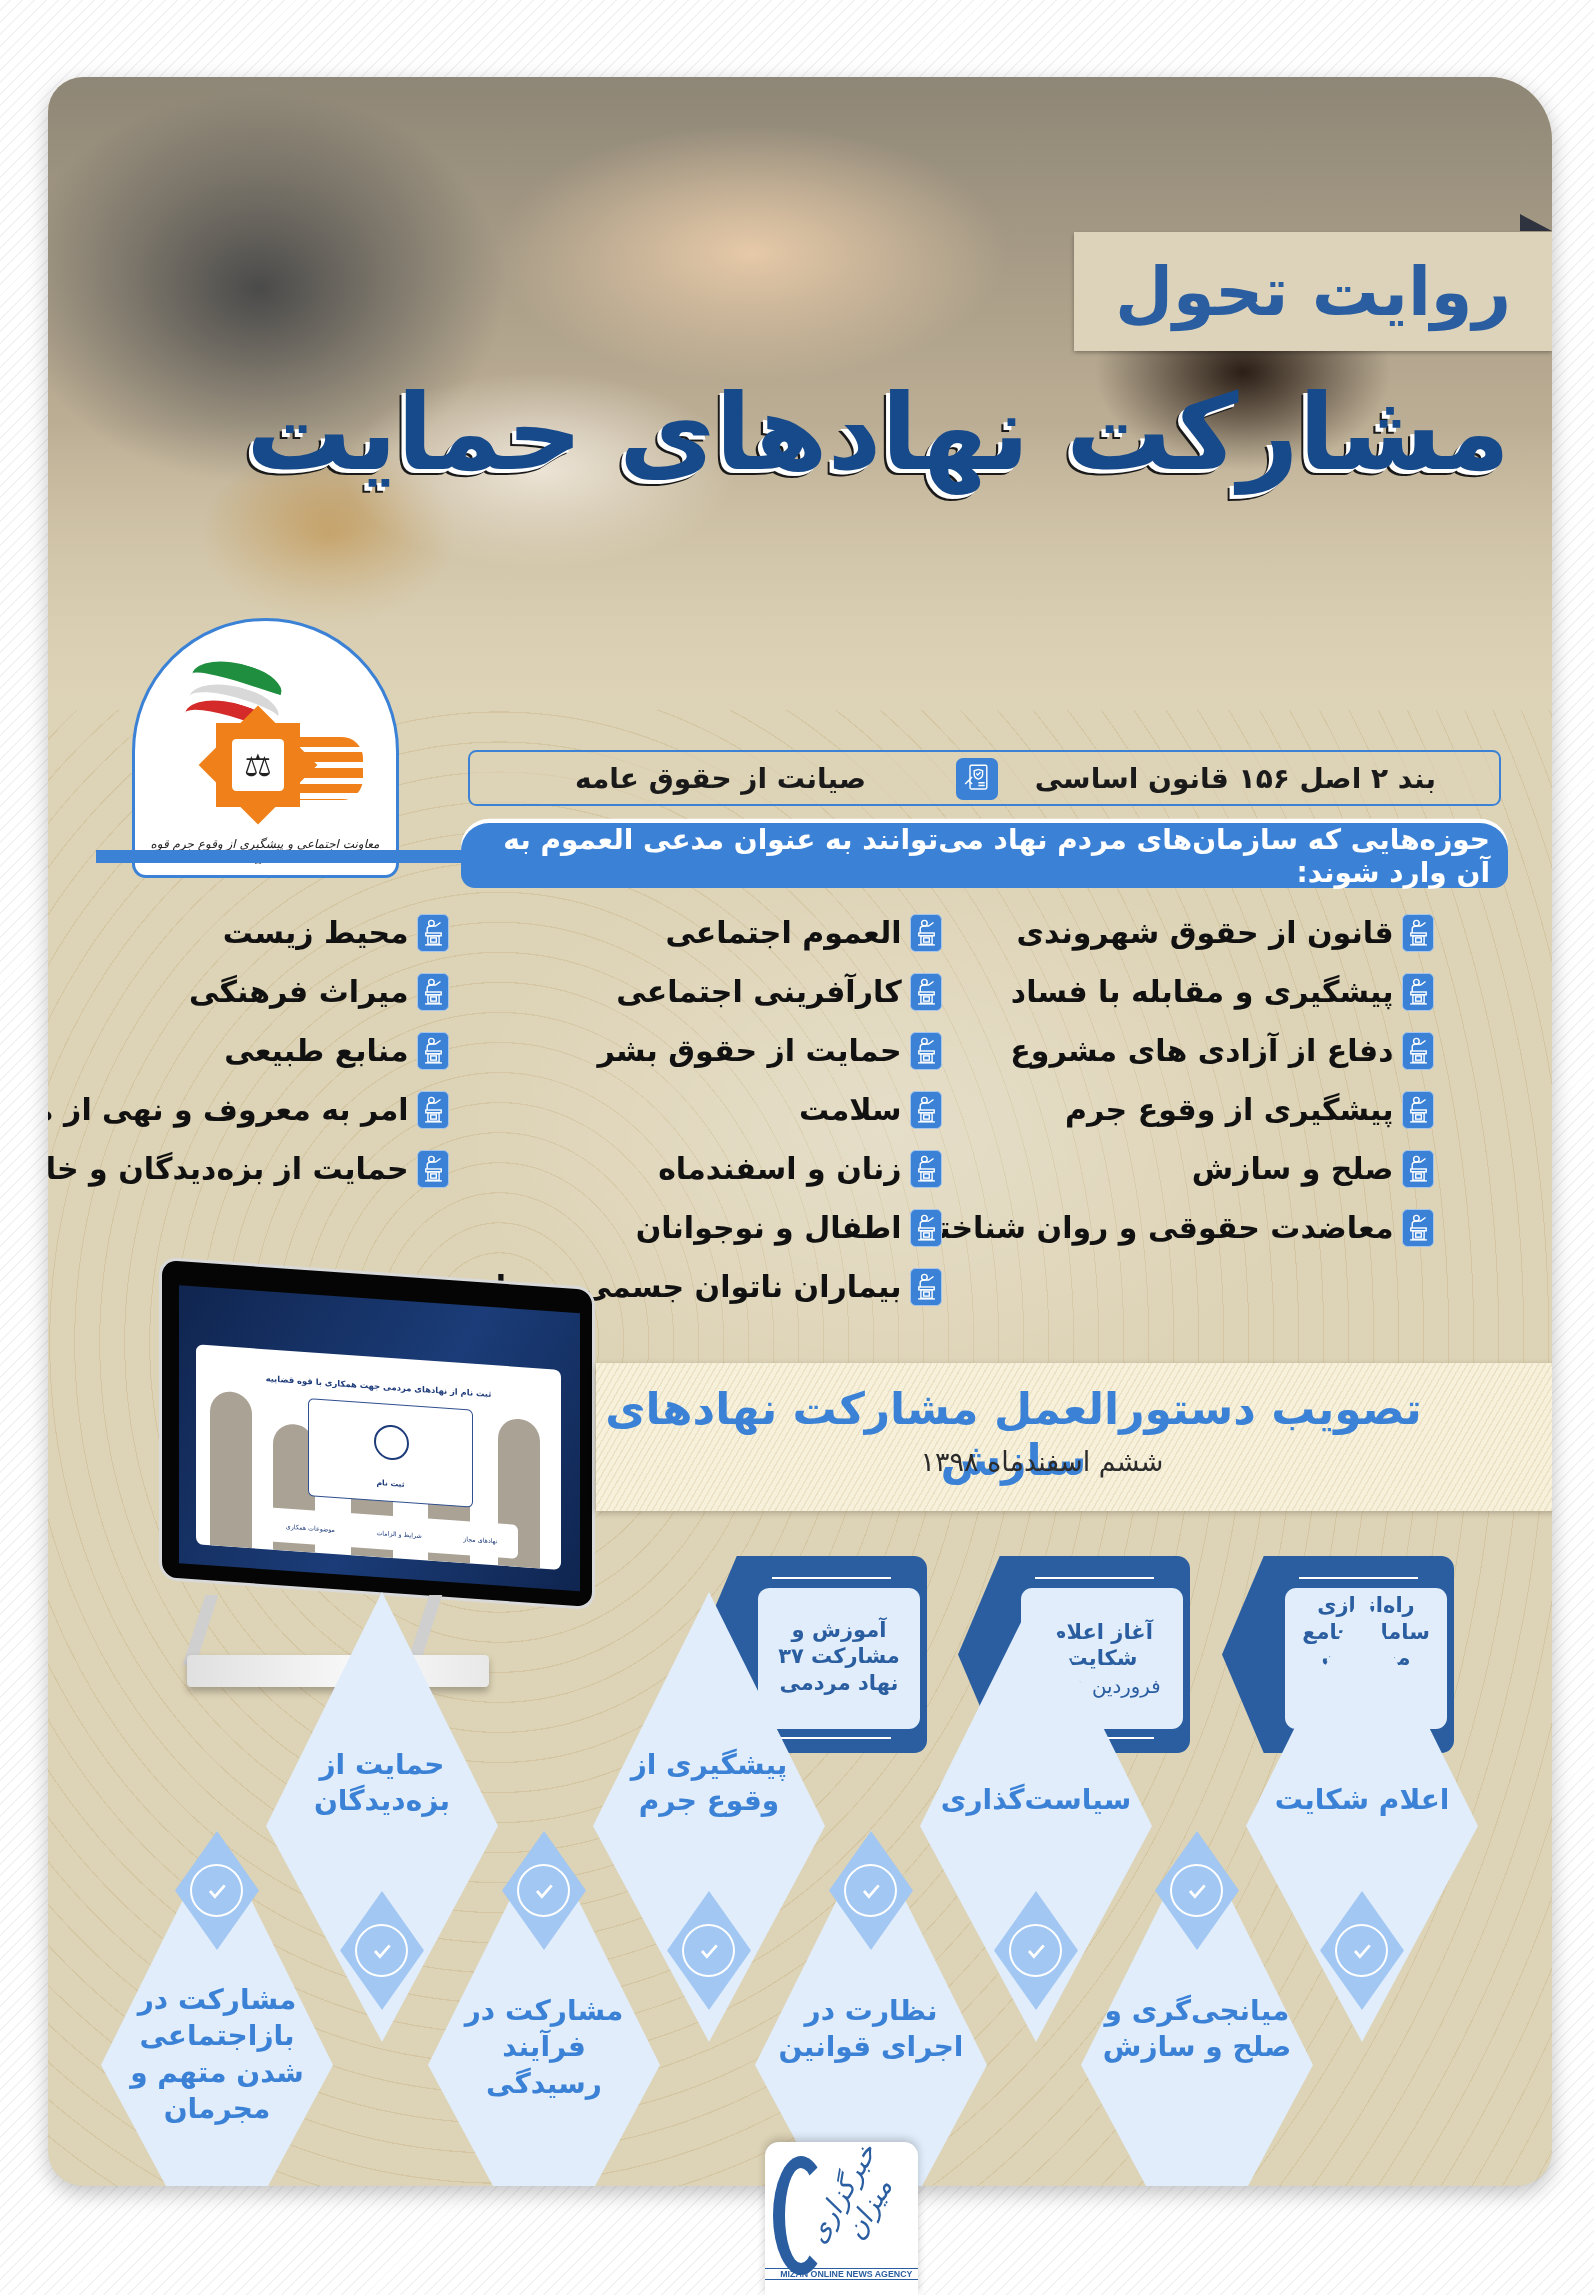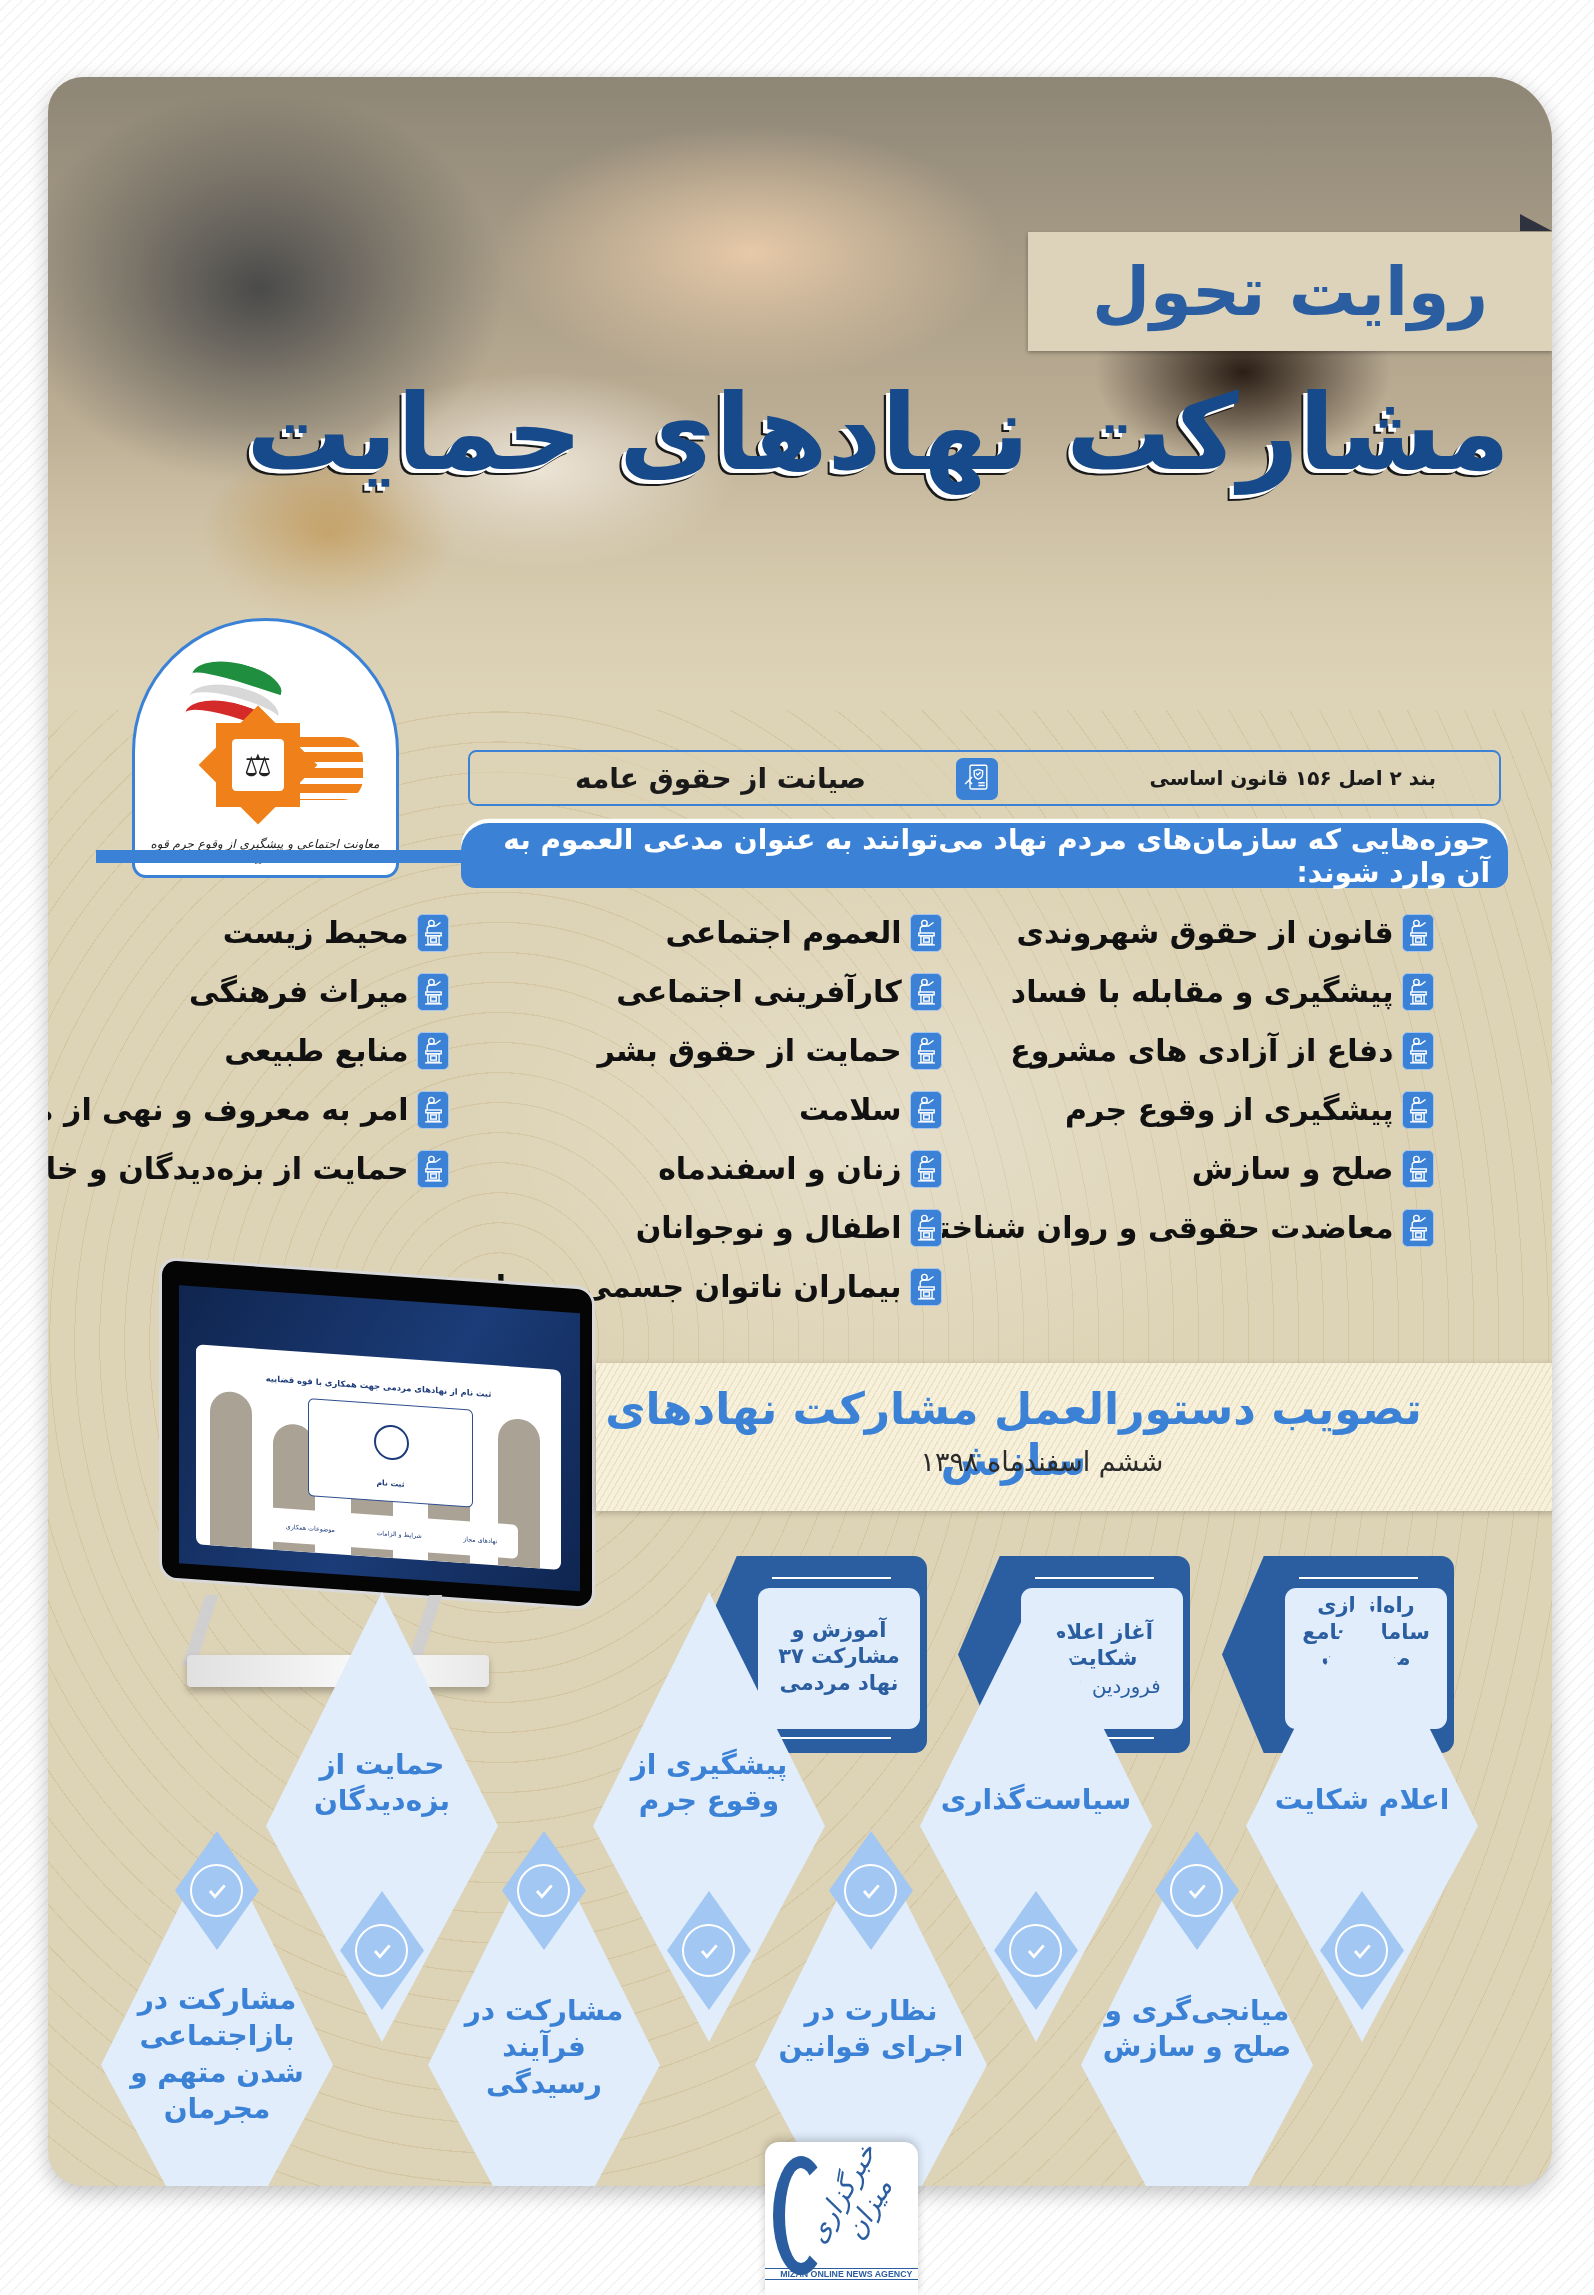--- a/index.html
+++ b/index.html
@@ -25,21 +25,21 @@
     background:
       linear-gradient(to bottom, rgba(0,0,0,0) 55%, #ddd3b6 100%),
       radial-gradient(ellipse 365px 183px at 703px 176px, #e6c9a8 0%, rgba(230,201,168,0) 70%),
       radial-gradient(ellipse 281px 141px at 492px 394px, #efe7dc 0%, rgba(239,231,220,0) 70%),
       radial-gradient(ellipse 211px 141px at 1195px 295px, #2a1e16 0%, rgba(42,30,22,0) 70%),
       radial-gradient(ellipse 351px 281px at 211px 211px, #4a4a4a 0%, rgba(74,74,74,0) 70%),
       radial-gradient(ellipse 183px 127px at 281px 457px, #b8873e 0%, rgba(184,135,62,0) 70%),
       linear-gradient(180deg, #8e8676 0%, #b9ab92 50%, #d7c9ac 100%);
   }
   .tag {
-    position: absolute; right: 0; top: 155px; width: 524px; height: 119px;
+    position: absolute; right: 0; top: 155px; width: 478px; height: 119px;
     background: #ddd3bb; box-shadow: 0 2.1px 4.2px rgba(0,0,0,0.35);
     display: flex; align-items: center; justify-content: center; text-align: center;
   }
   .tag-fold { position: absolute; right: 0; top: 137px; width: 0; height: 0;
     border-left: 32px solid #2f3340; border-top: 17.6px solid transparent; }
   .tag span { font-family: "DejaVu Sans", sans-serif; font-weight: bold; font-size: 67px; color: #2a5ea0; }
   .title {
     position: absolute; right: 63px; width: 1335px; text-align: right; direction: rtl;
     font-family: "DejaVu Sans", sans-serif; font-weight: bold; color: #174a8a;
     text-shadow: -4.2px 4.2px 0 #ffffff, -6.3px 6.3px 0 #1a1a1a;
@@ -59,21 +59,21 @@
   .logo-box .star-in { position: absolute; left: 97px; top: 118px; width: 52px; height: 52px; background: #fff; border-radius: 4.2px; display:flex; align-items:center; justify-content:center; font-size: 31px; color:#222; }
   .logo-box .fingers { position: absolute; left: 165px; top: 116px; width: 63px; height: 63px;
     background: repeating-linear-gradient(180deg, #f08019 0 9.8px, transparent 9.8px 15.5px); border-radius: 0 21px 21px 0; }
   .logo-box .cap { position: absolute; left: 7px; bottom: 9.8px; width: 246px; text-align: center; direction: rtl; font-size: 12px; color: #222; font-family: "DejaVu Serif", serif; font-style: italic; }
 
   .basis {
     position: absolute; left: 420px; top: 673px; width: 1033px; height: 56px;
     border: 2.1px solid #3b82d6; border-radius: 8.4px; background: rgba(221,211,182,0.6);
     direction: rtl; display: flex; align-items: center;
   }
-  .basis .b1 { position: absolute; right: 63px; font-size: 20px; font-weight: bold; color: #1a1a1a; }
+  .basis .b1 { position: absolute; right: 63px; font-size: 28px; font-weight: bold; color: #1a1a1a; }
   .basis .b2 { position: absolute; left: 105px; font-size: 28px; font-weight: bold; color: #1a1a1a; }
   .basis .doc-icon { position: absolute; left: 486px; top: 5.6px; width: 42px; height: 42px; background: #3b82d6; border-radius: 7px; display: flex; align-items: center; justify-content: center; }
 
   .areas-bar {
     position: absolute; left: 413px; top: 746px; width: 1047px; height: 65px;
     background: #3b82d6; border-radius: 28px 28px 14px 14px; box-shadow: 0 -4.2px 0 #fff;
     direction: rtl; display: flex; align-items: center; padding-right: 18px;
   }
   .areas-bar span { font-size: 28px; font-weight: bold; color: #fff; }
   .bar-line { position: absolute; left: 48px; top: 773px; width: 365px; height: 12.7px; background: #3b82d6; }

